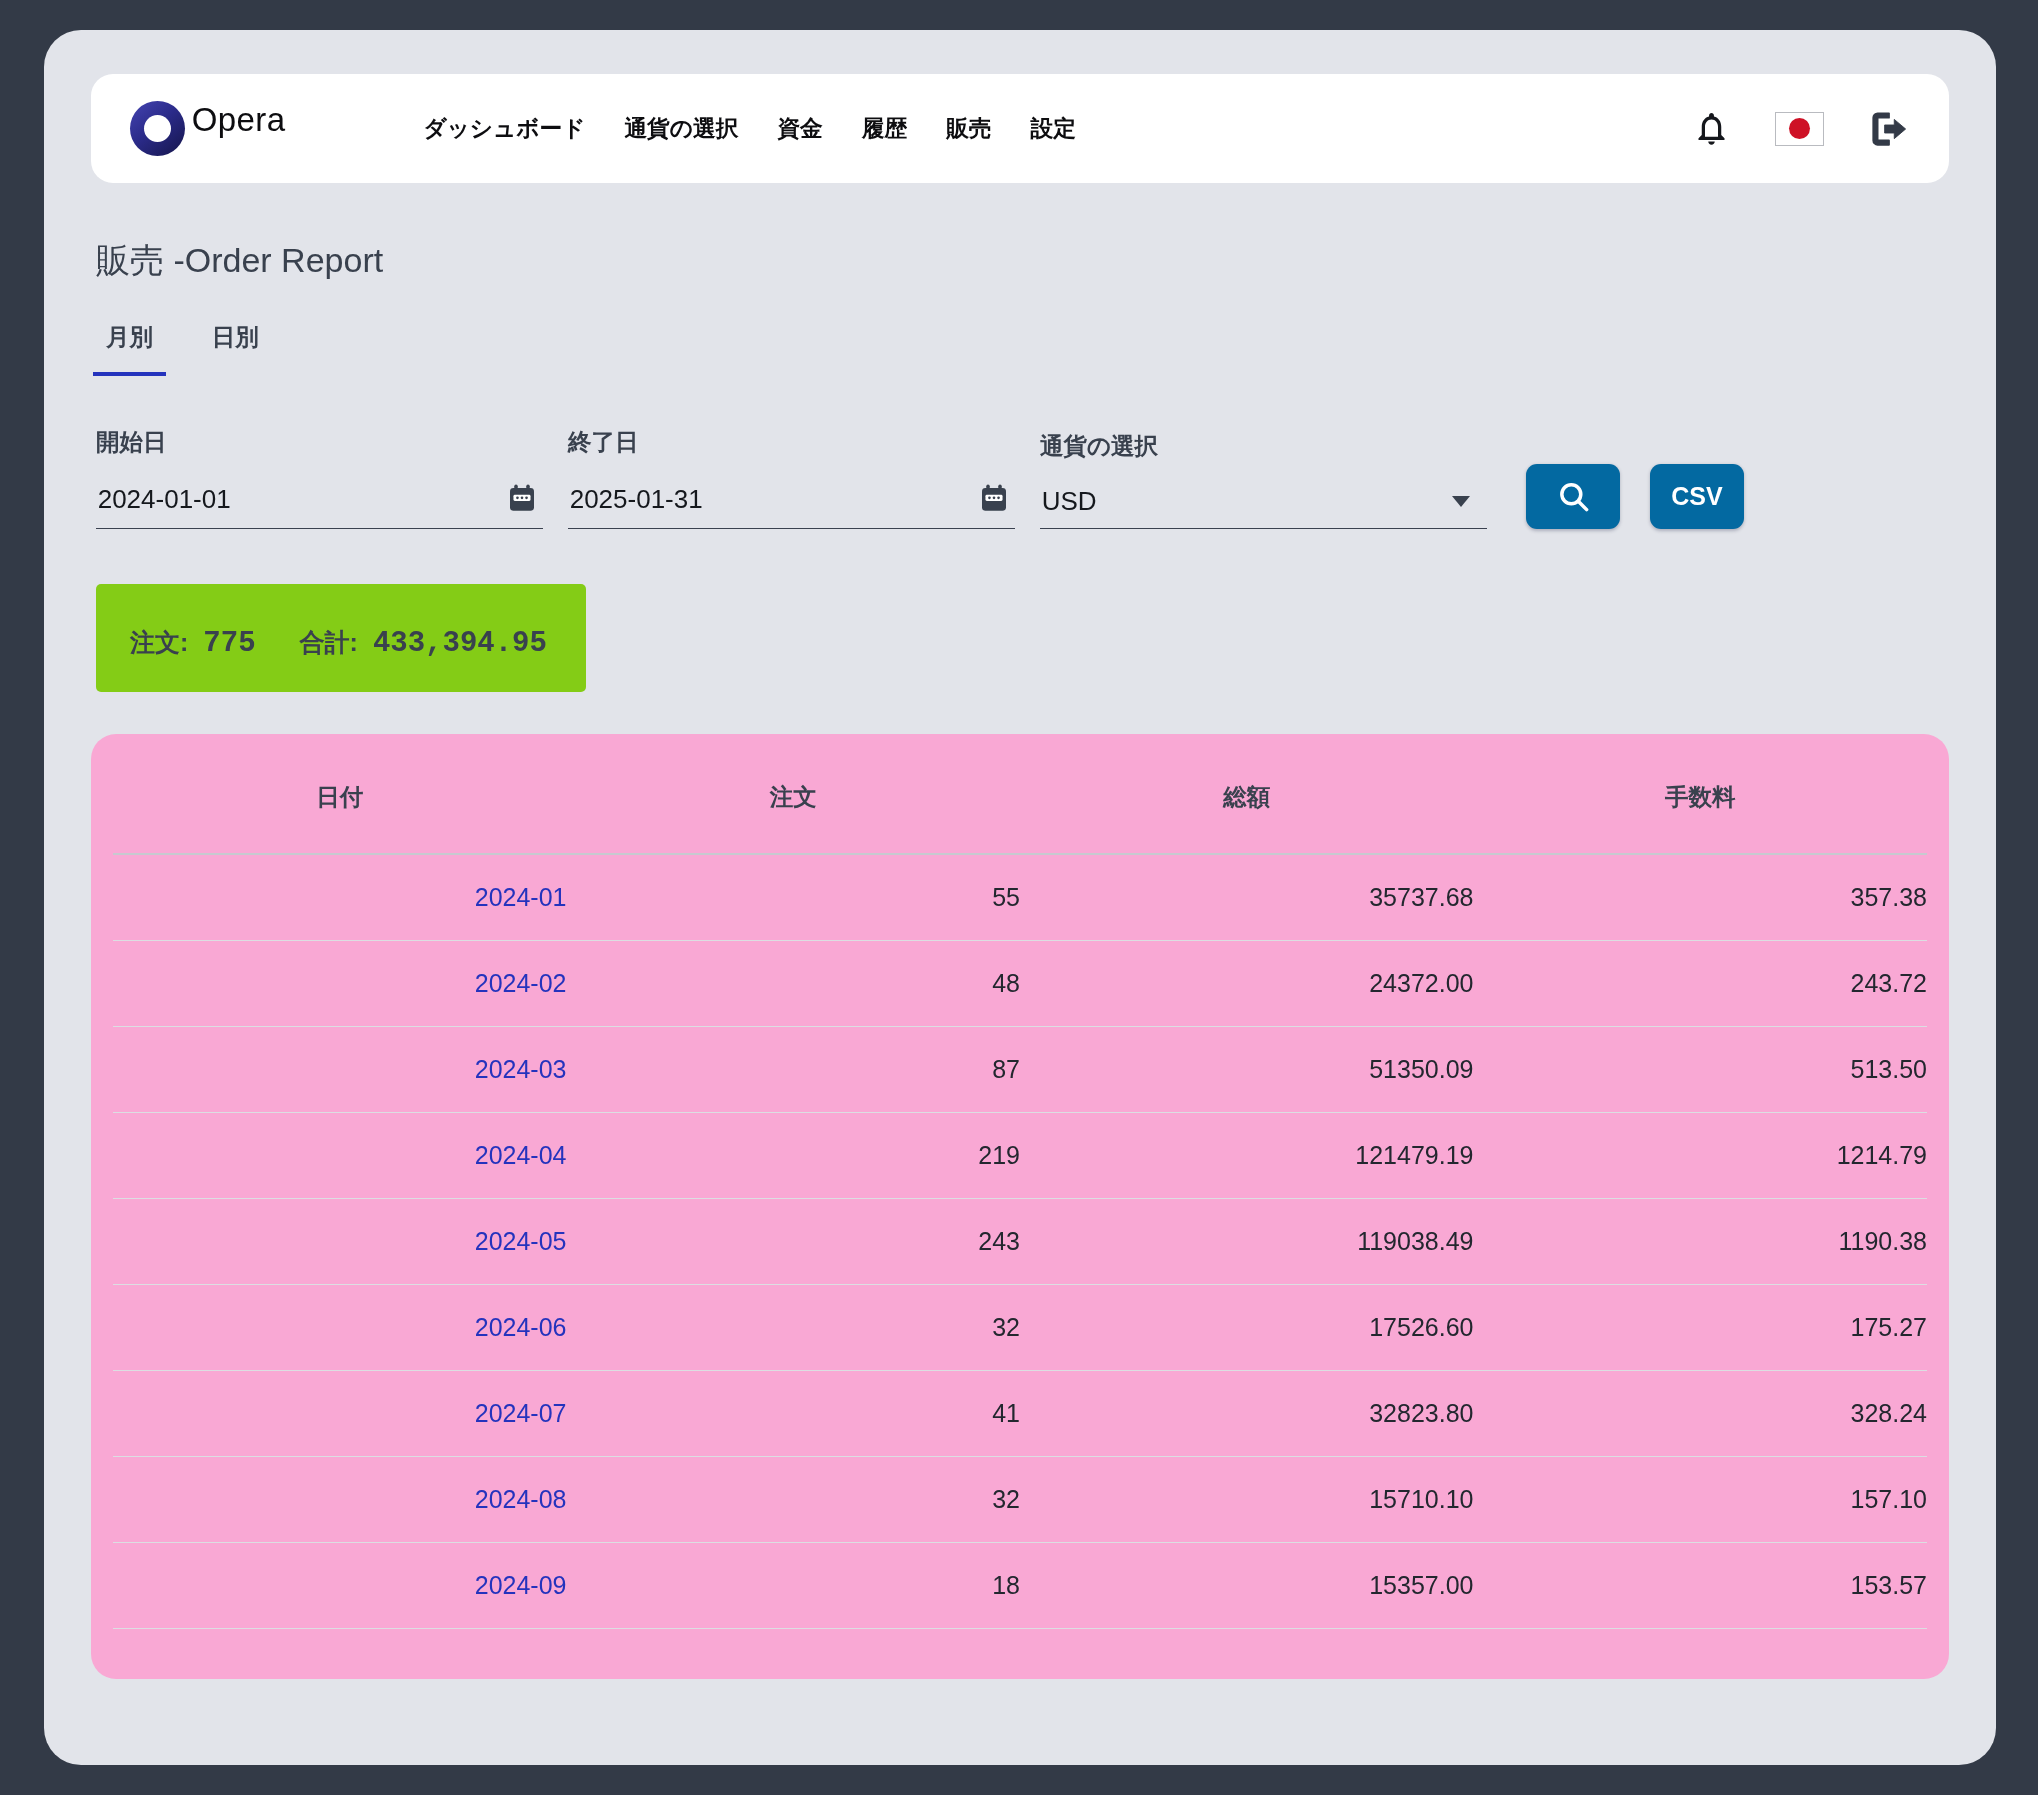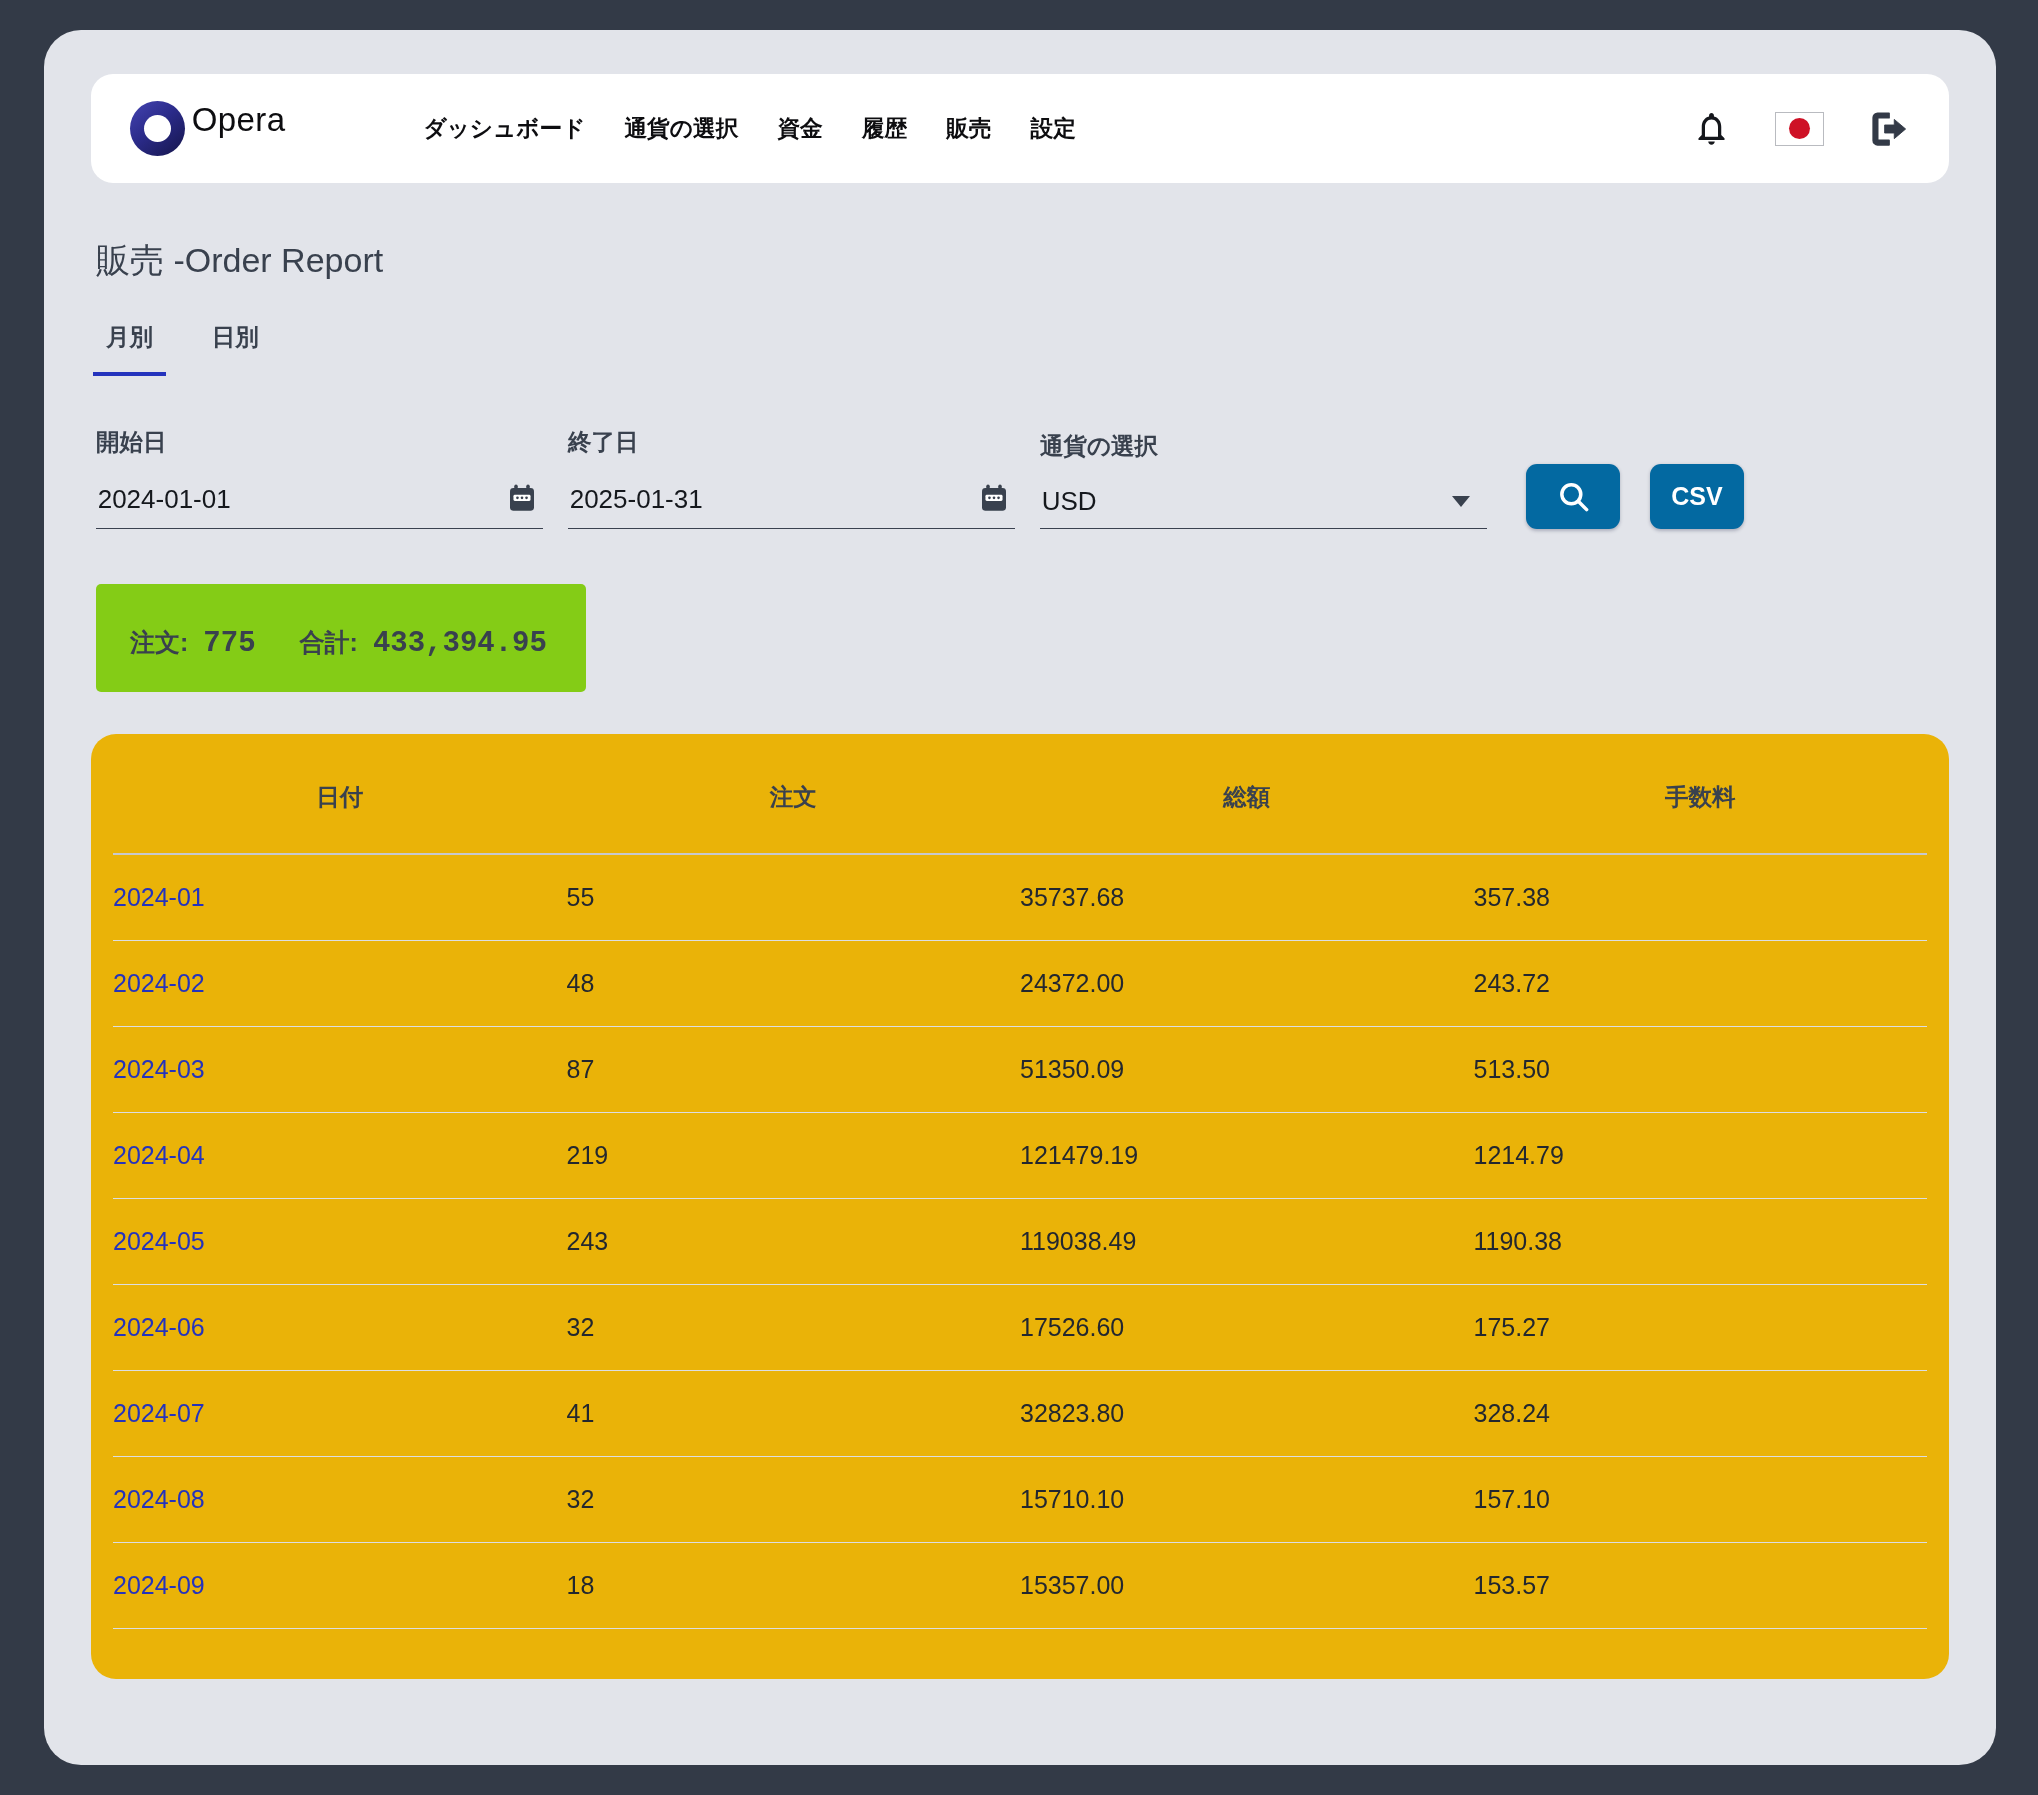--- a/index.html
+++ b/index.html
@@ -99,33 +99,33 @@
     background: #84cc16; border-radius: 5px;
     margin-top: 55px; margin-left: 5px;
     padding: 42px 39px 32px 34px;
   }
   .summary-label { font-size: 25px; font-weight: 700; color: #39414e; }
   .summary-value { font-size: 29px; font-weight: 700; color: #39414e; margin-left: 15px; font-family: Liberation Mono, monospace; }
   .summary-gap { margin-left: 44px; }
 
   
   .table-card {
-    background: #eab308; border-radius: 25px;
+    background: #f9a8d4; border-radius: 25px;
     margin-top: 42px;
     padding: 11.7px 22px 50px 22px;
   }
   table.report { width: 100%; border-collapse: collapse; table-layout: fixed; }
   table.report th {
     font-size: 23.5px; font-weight: 700; color: #39414e;
     text-align: center; padding: 35px 0 40px 0;
     border-bottom: 2.5px solid #c7c9cf;
   }
   table.report td {
     font-size: 25px; color: #23272f;
-    text-align: left; padding: 28px 0;
+    text-align: right; padding: 28px 0;
     border-bottom: 1.7px solid #dcdee2;
   }
   a.month-link { color: #2433bd; text-decoration: none; cursor: pointer; }
 </style>
 </head>
 <body>
 
 <div class="app-shell">
   <div class="content">
 

